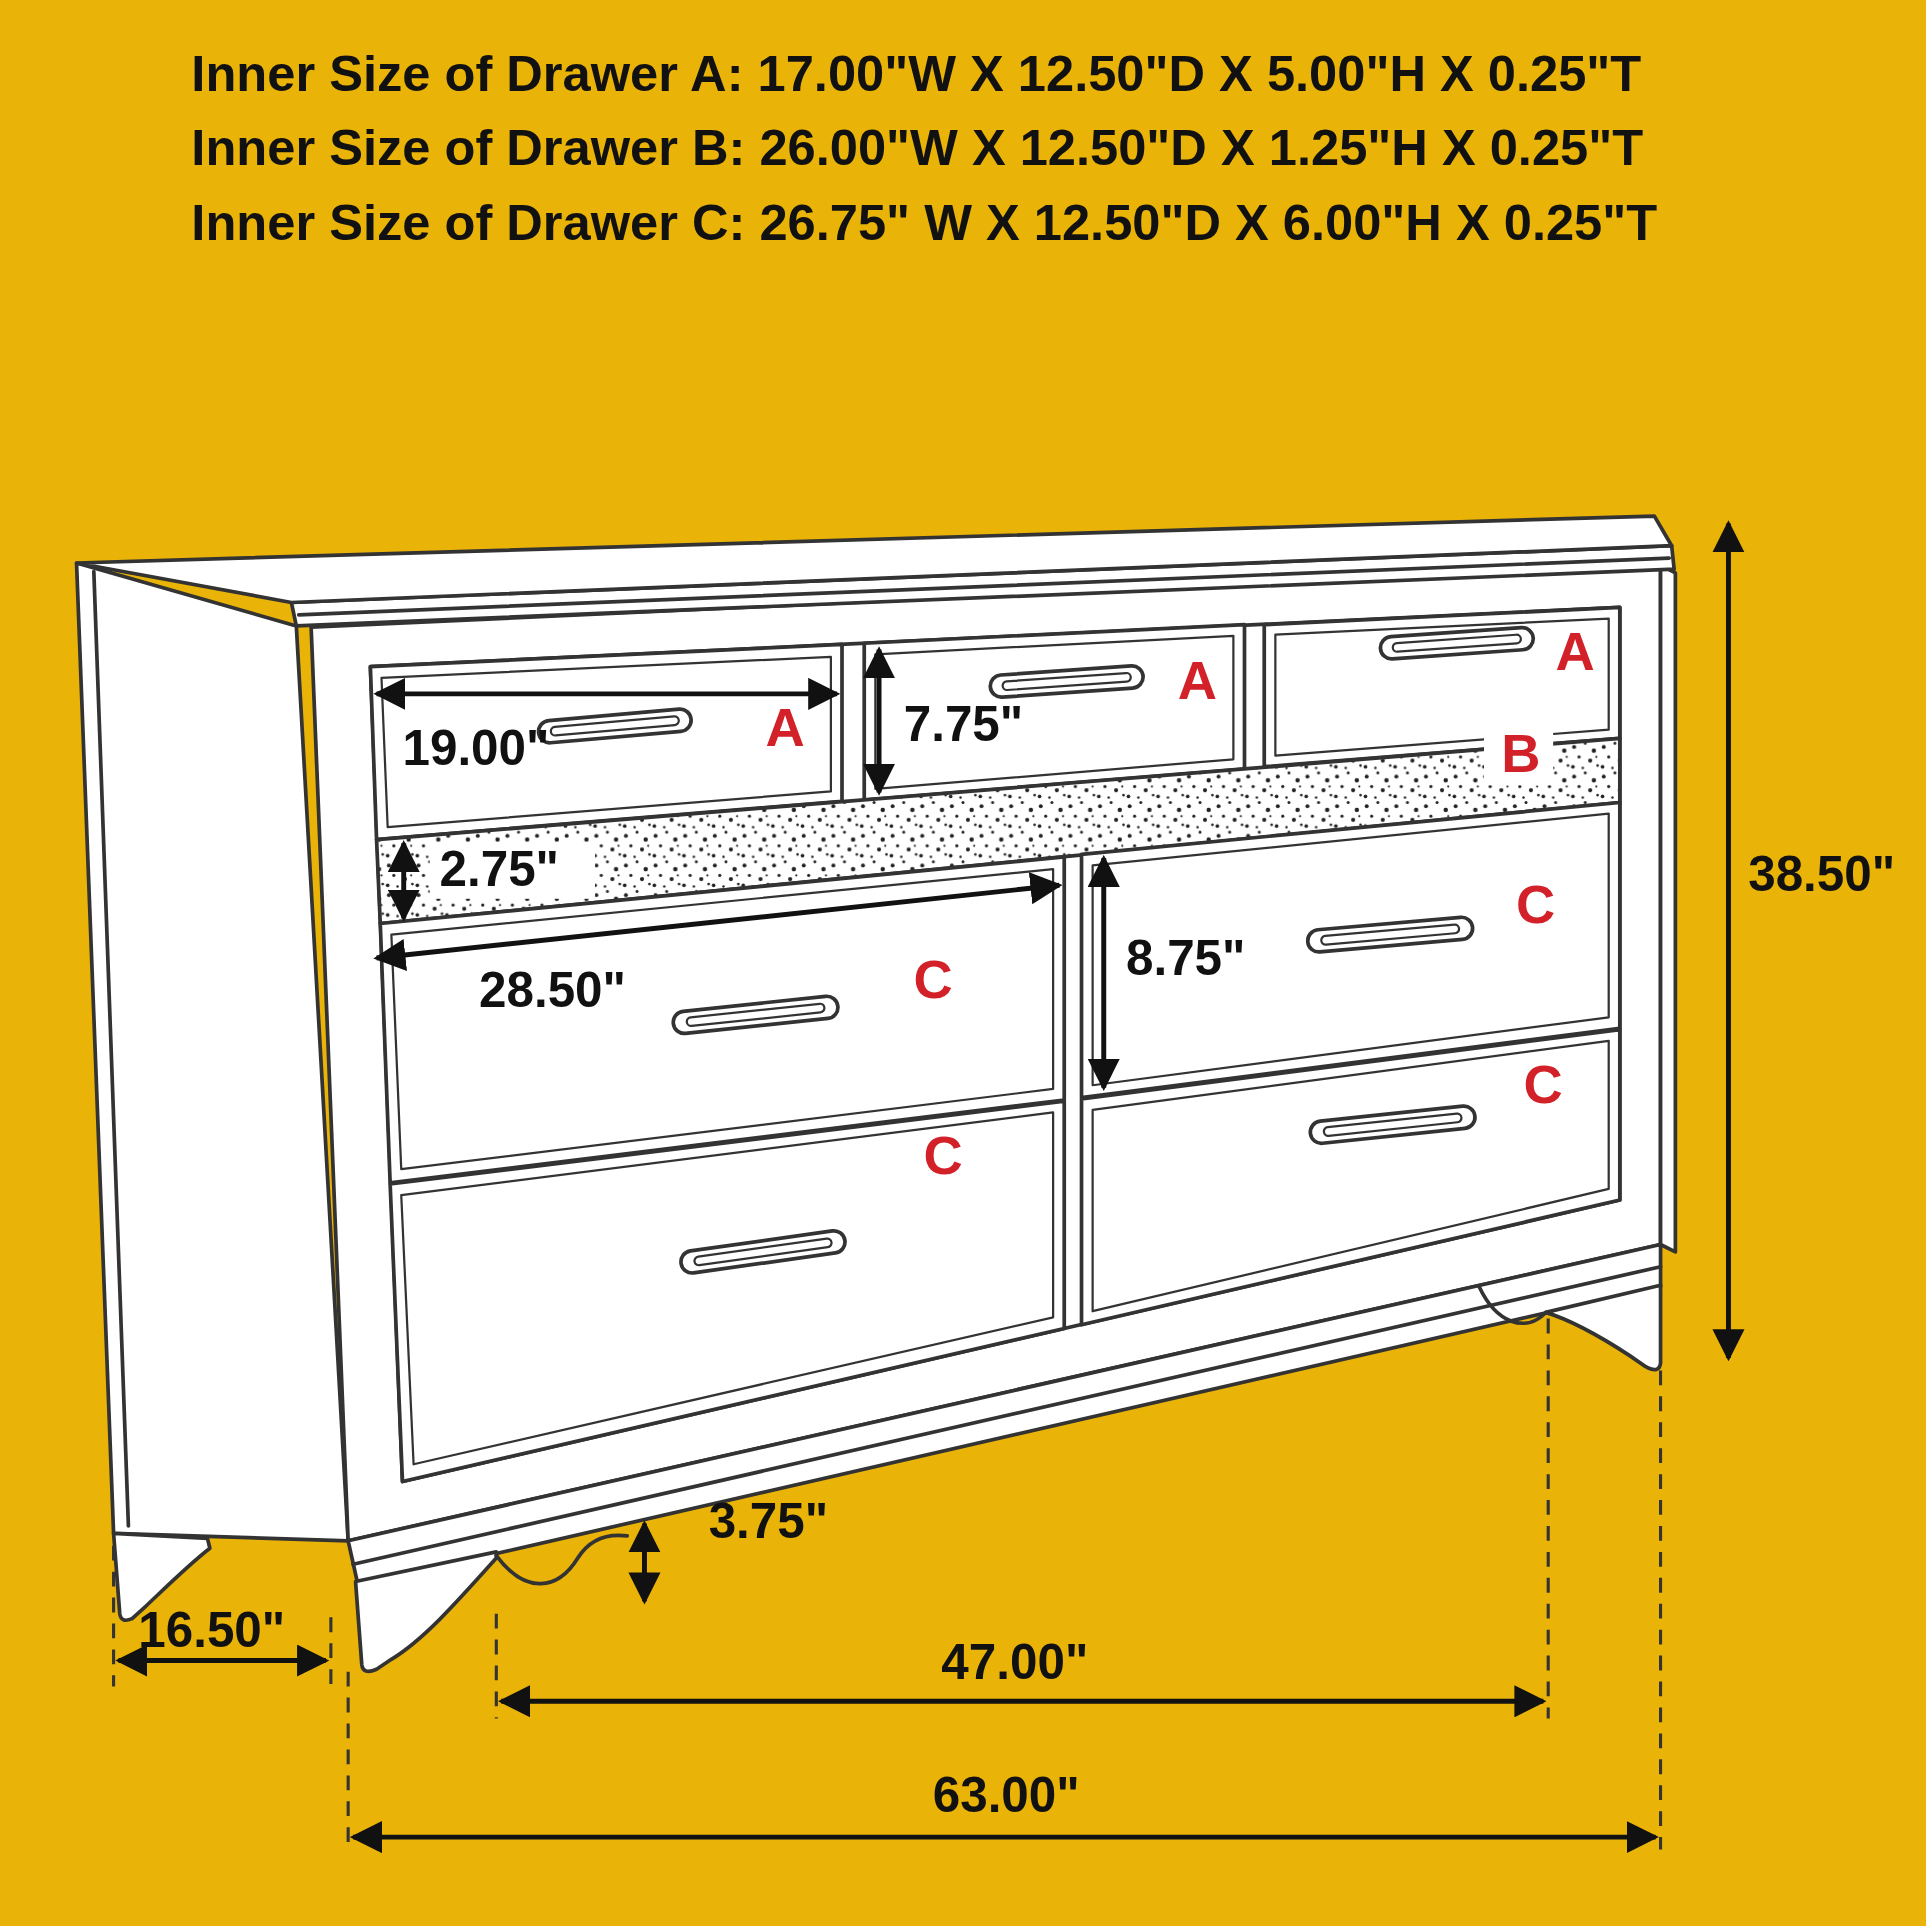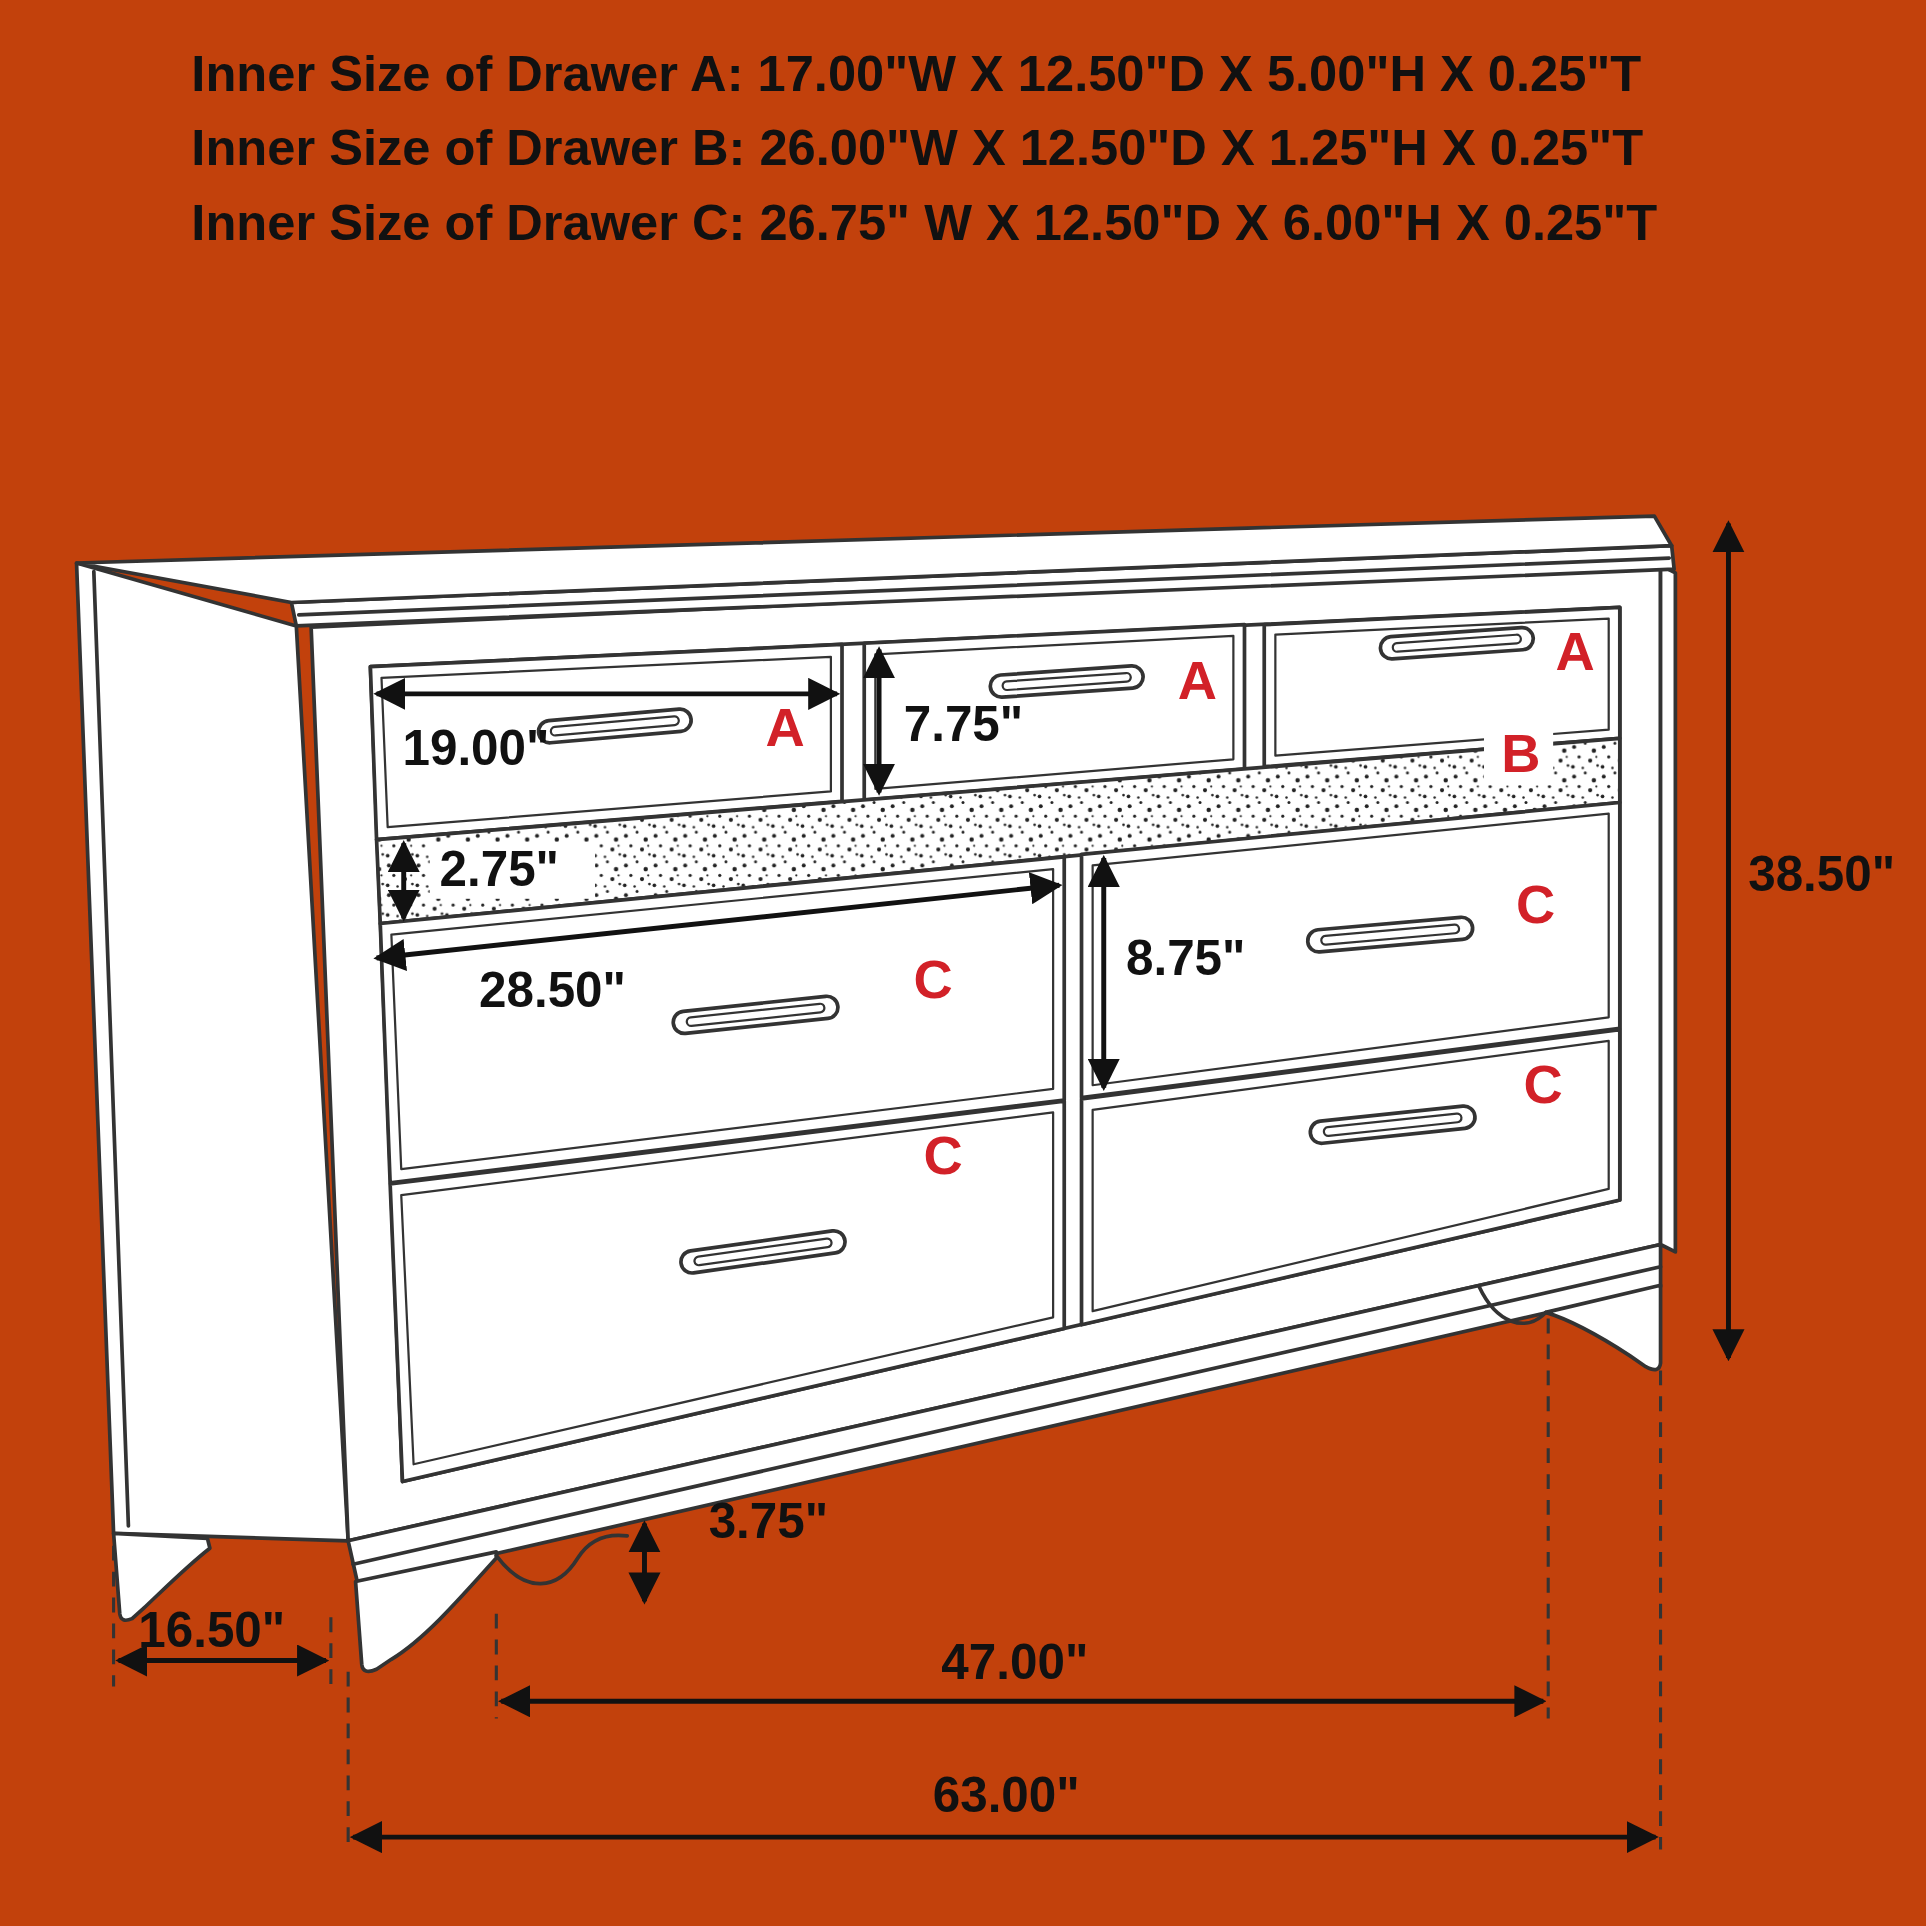--- a/index.html
+++ b/index.html
@@ -1,16 +1,16 @@
 <!DOCTYPE html>
 <html style="font-size:12.3px"><head>
 <meta charset="utf-8">
 <style>
   html,body{margin:0;padding:0;background:#ffffff;}
-  .canvas{position:relative;width:1926px;height:1926px;background:#c2410c;overflow:hidden;}
+  .canvas{position:relative;width:1926px;height:1926px;background:#eab308;overflow:hidden;}
   svg{display:block;}
   text{font-family:"Liberation Sans", sans-serif;font-weight:bold;}
   .hdr{font-size:41px;fill:#111111;}
   .dim{font-size:40px;fill:#111111;}
   .red{font-size:44px;fill:#d22128;}
 </style>
 </head>
 <body>
 
 <div class="canvas">

